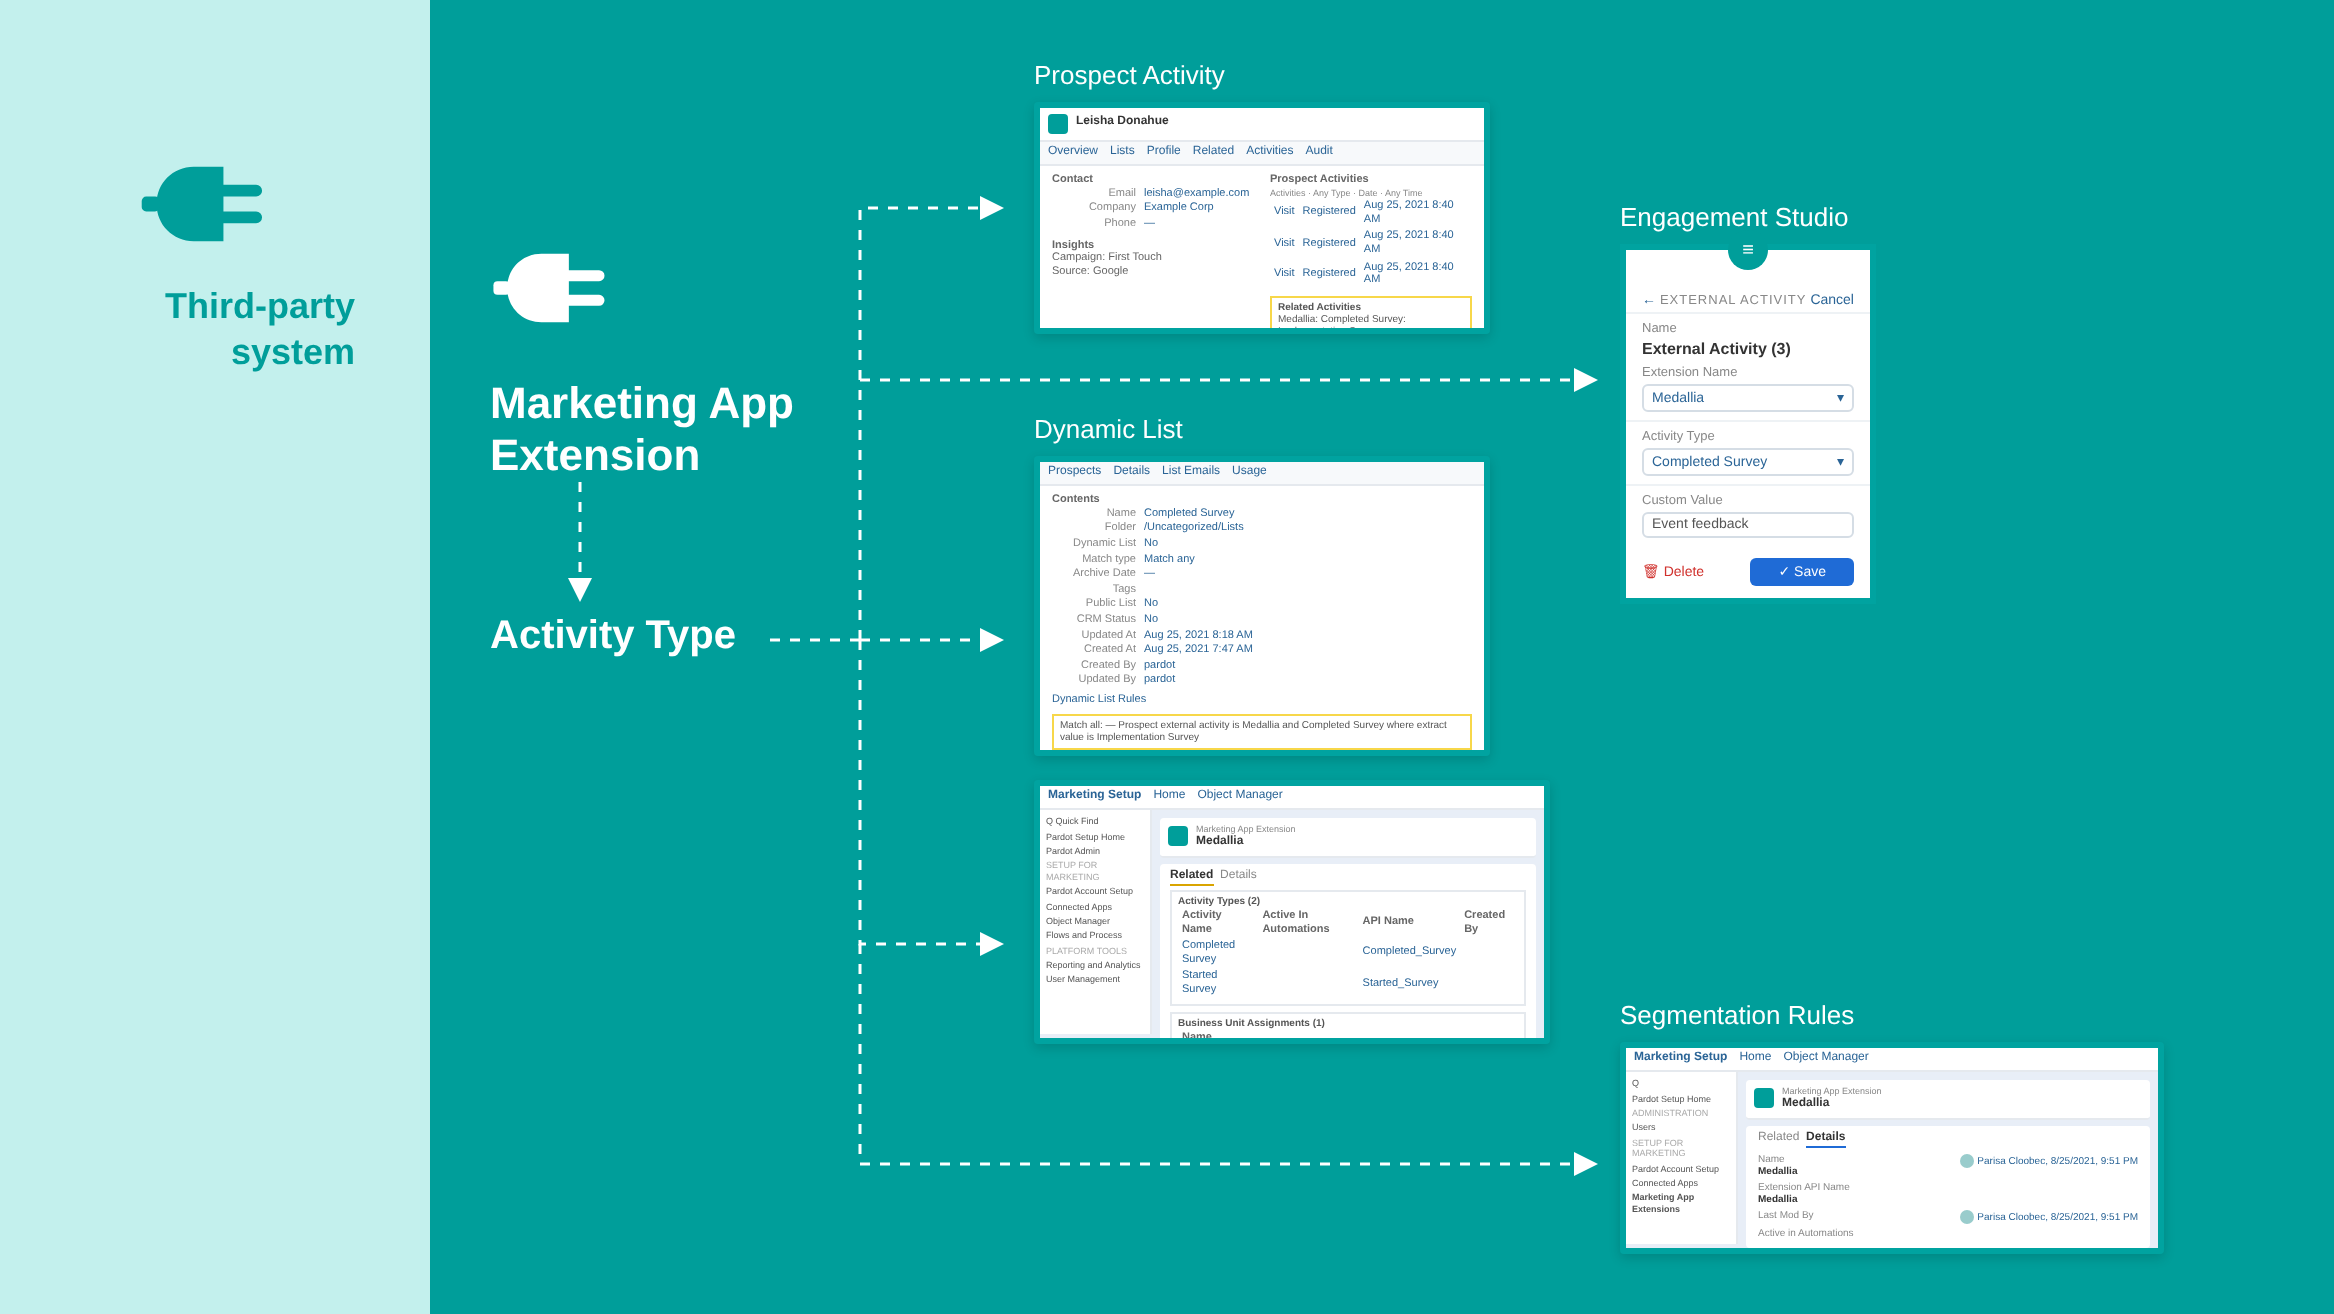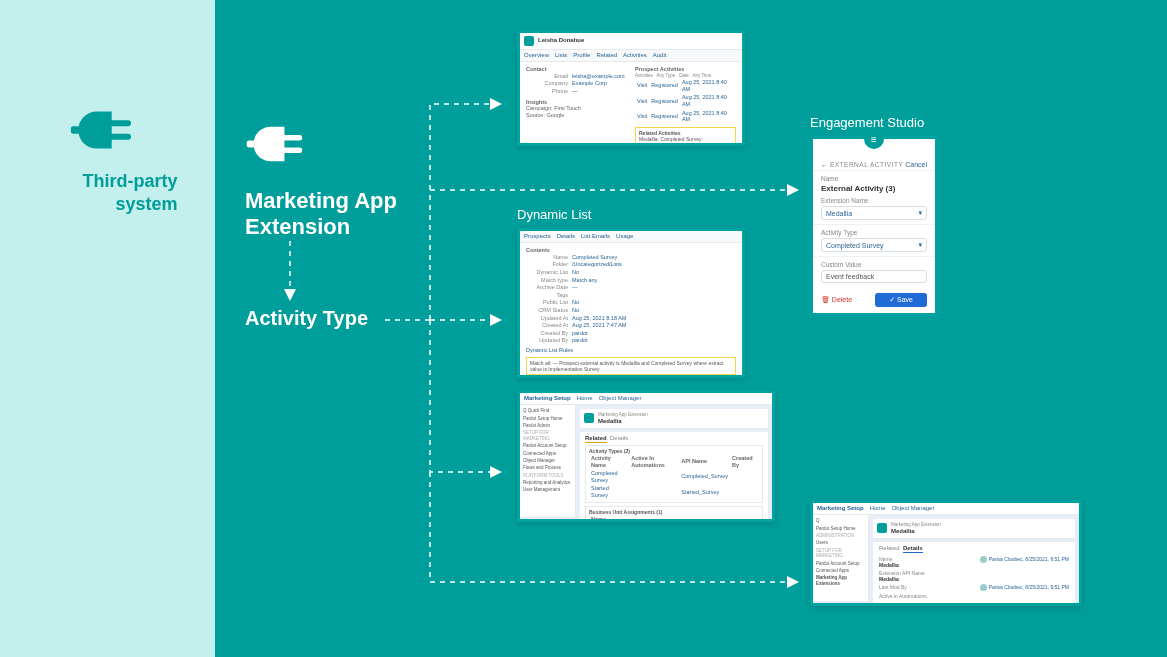--- a/index.html
+++ b/index.html
@@ -1,17 +1,17 @@
 <!DOCTYPE html>
 <html><head>
 <meta charset="utf-8">
 <style>
   *{box-sizing:border-box;margin:0;padding:0;font-family:-apple-system,BlinkMacSystemFont,"Segoe UI",Arial,sans-serif}
   body{width:1167px;height:657px;overflow:hidden;background:#009e9a;display:flex}
-  .leftcol{width:215px;height:100%;background:#c3f0ed;display:flex;flex-direction:column;align-items:center;justify-content:flex-start;padding-top:104px}
+  .leftcol{width:215px;height:100%;background:#c3f0ed;display:flex;flex-direction:column;align-items:center;justify-content:flex-start;padding-top:76px}
   .main{position:relative;flex:1}
   .plug-teal{width:80px;height:52px;margin-bottom:14px}
   .plug-white{width:72px;height:48px;margin-bottom:16px}
   .leftlabel{color:#009e9a;font-weight:700;font-size:18px;text-align:right;width:140px;line-height:1.25}
   .node{position:absolute;color:#fff}
   .node-big{font-weight:800;font-size:22px;line-height:1.18}
   .node-med{font-weight:800;font-size:20px}
   .cardlabel{color:#fff;font-size:13px;font-weight:400;margin-bottom:6px}
   .card{background:#fff;border:3px solid #00a3a0;border-radius:2px;box-shadow:0 2px 6px rgba(0,0,0,.15);overflow:hidden;font-size:6px;color:#333;line-height:1.2}
   .card .bar{background:#f7f9fb;border-bottom:1px solid #e5e9ee;padding:2px 4px;display:flex;gap:6px;font-size:6px;color:#2a6496}
@@ -93,20 +93,21 @@
   <svg class="plug-white" viewBox="0 0 100 70">
     <path fill="#fff" d="M10 35c0-14 11-25 25-25h20v12h22a4 4 0 0 1 0 8H55v10h22a4 4 0 0 1 0 8H55v12H35C21 60 10 49 10 35z"></path>
     <rect fill="#fff" x="0" y="30" width="12" height="10" rx="3"></rect>
   </svg>
   <div class="node-big" style="max-width:170px">Marketing App Extension</div>
 </div>
 
 <div class="node node-med" style="left:30px;top:307px">Activity Type</div>
 
 <div class="node" style="left:302px;top:30px">
+  <div class="cardlabel">Prospect Activity</div>
   <div class="card" style="width:228px;height:116px">
     <div class="title">
           <div class="sq"></div>
           <b>Leisha Donahue</b>
         </div>
     <div class="bar">
       <span>Overview</span>
       <span>Lists</span>
       <span>Profile</span>
       <span>Related</span>
@@ -297,20 +298,21 @@
                   </tbody>
                 </table>
           </div>
         </div>
       </div>
     </div>
   </div>
 </div>
 
 <div class="node" style="left:595px;top:500px">
+  <div class="cardlabel">Segmentation Rules</div>
   <div class="card" style="width:272px;height:106px;background:#e8eef7">
     <div class="bar" style="background:#fff">
       <b>Marketing Setup</b>
       <span>Home</span>
       <span>Object Manager</span>
     </div>
     <div class="flex" style="height:calc(100% - 14px)">
       <div class="sidebar">
         <div>Q</div>
         <div>Pardot Setup Home</div>
@@ -345,21 +347,21 @@
                   <span><span style="color:#888">Active in Automations</span></span>
                   <span class="r"></span>
                 </div>
           </div>
         </div>
       </div>
     </div>
   </div>
 </div>
 
-<div class="node" style="left:595px;top:115px">
+<div class="node" style="left:595px;top:101px">
   <div class="cardlabel">Engagement Studio</div>
   <div class="es-card">
     <div class="es-top">
           <div class="es-circle">≡</div>
         </div>
     <div class="es-head">
       <span>←</span>
       <span class="t">EXTERNAL ACTIVITY</span>
       <span>Cancel</span>
     </div>

